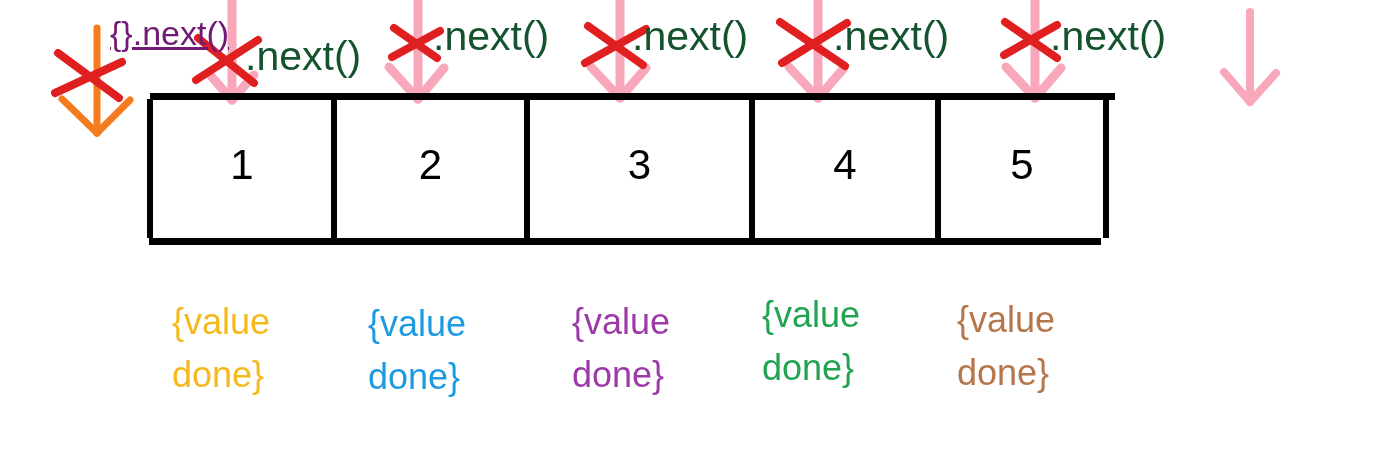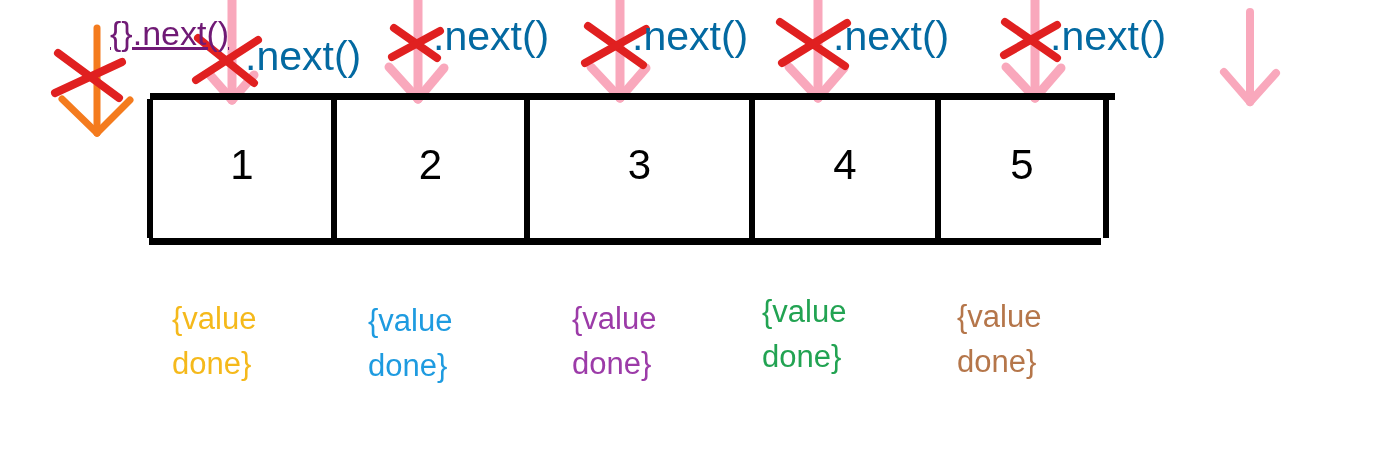--- a/index.html
+++ b/index.html
@@ -83,27 +83,27 @@
     letter-spacing: 0px;
   }
   
   .next-label {
     position: absolute;
     font-family: "Liberation Sans", sans-serif;
     font-size: 41px;
     white-space: nowrap;
     line-height: 1;
   }
-  .next-label.pink   { color: #0369a1; }
+  .next-label.pink   { color: #14532d; }
   .next-label.orange { color: #701a75; font-size: 34px; text-decoration: underline; }
   
   .value-caption {
     position: absolute;
     font-family: "Liberation Sans", sans-serif;
-    font-size: 31px;
+    font-size: 36px;
     line-height: 1.46;
     white-space: pre-line;
     text-align: left;
   }
   
   #watermark {
     position: absolute;
     right: 22px;
     bottom: 18px;
     font-family: "DejaVu Sans", sans-serif;

